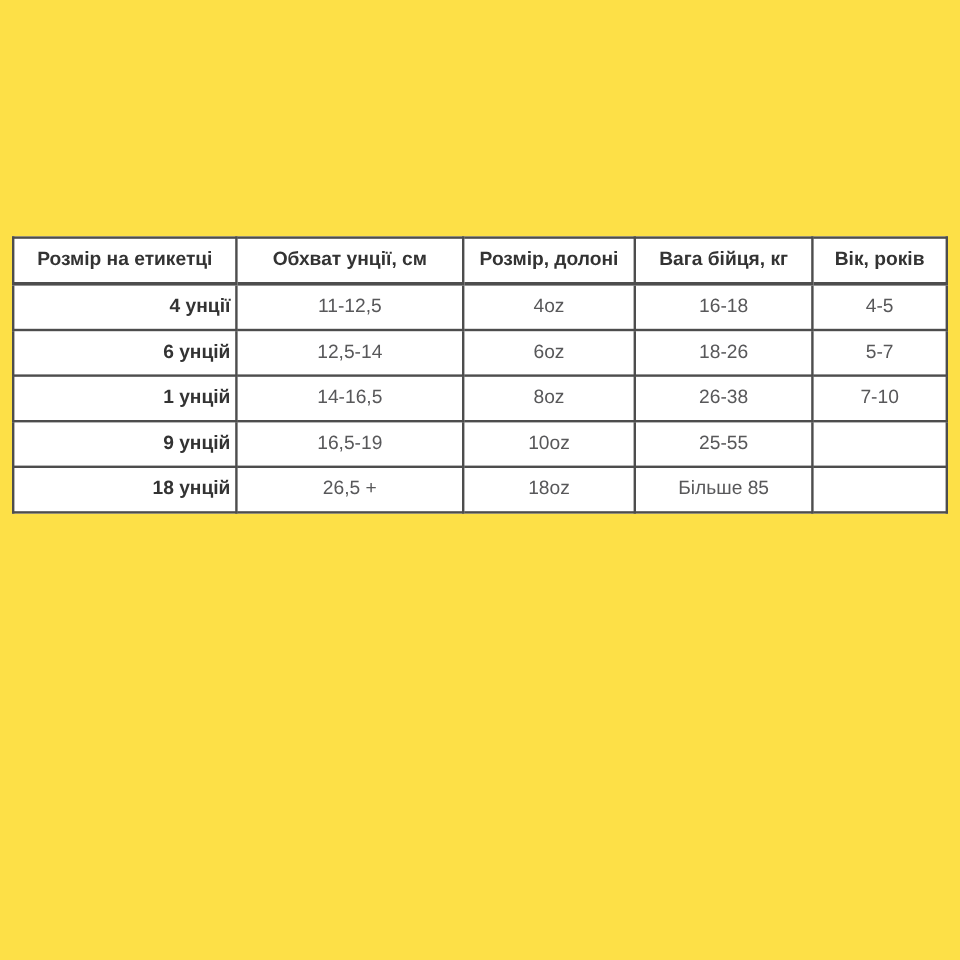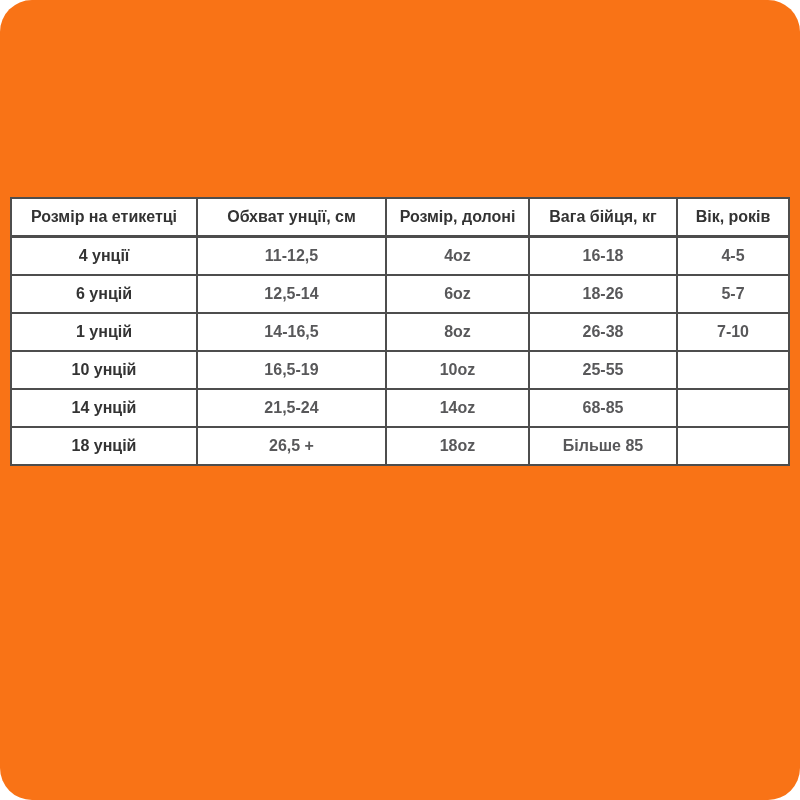--- a/index.html
+++ b/index.html
@@ -7,23 +7,22 @@
     padding: 0;
     background: #ffffff;
     width: 800px;
     height: 800px;
     font-family: "Liberation Sans", sans-serif;
   }
   .page {
     position: relative;
     width: 800px;
     height: 800px;
-    background: #f97316;
+    background: #fde047;
     overflow: hidden;
-    border-radius: 32px;
   }
   table.size-table {
     position: absolute;
     left: 10px;
     top: 197px;
     width: 778px;
     border-collapse: collapse;
     table-layout: fixed;
     background: #ffffff;
   }
@@ -44,25 +43,26 @@
   }
   table.size-table th {
     font-size: 16px;
     font-weight: bold;
     color: #333333;
     border-bottom-width: 3px;
   }
   table.size-table td {
     font-size: 16px;
     color: #58585a;
-    font-weight: bold;
+    font-weight: normal;
   }
   table.size-table td.label-col {
     font-weight: bold;
     color: #333333;
+    text-align: right;
   }
 </style>
 </head>
 <body>
 
 <div class="page">
   <table class="size-table">
     <colgroup>
       <col class="c1">
         <col class="c2">
@@ -95,31 +95,24 @@
         <td>5-7</td>
       </tr>
       <tr>
         <td class="label-col">1 унцій</td>
         <td>14-16,5</td>
         <td>8oz</td>
         <td>26-38</td>
         <td>7-10</td>
       </tr>
       <tr>
-        <td class="label-col">10 унцій</td>
+        <td class="label-col">9 унцій</td>
         <td>16,5-19</td>
         <td>10oz</td>
         <td>25-55</td>
-        <td></td>
-      </tr>
-      <tr>
-        <td class="label-col">14 унцій</td>
-        <td>21,5-24</td>
-        <td>14oz</td>
-        <td>68-85</td>
         <td></td>
       </tr>
       <tr>
         <td class="label-col">18 унцій</td>
         <td>26,5 +</td>
         <td>18oz</td>
         <td>Більше 85</td>
         <td></td>
       </tr>
     </tbody>

